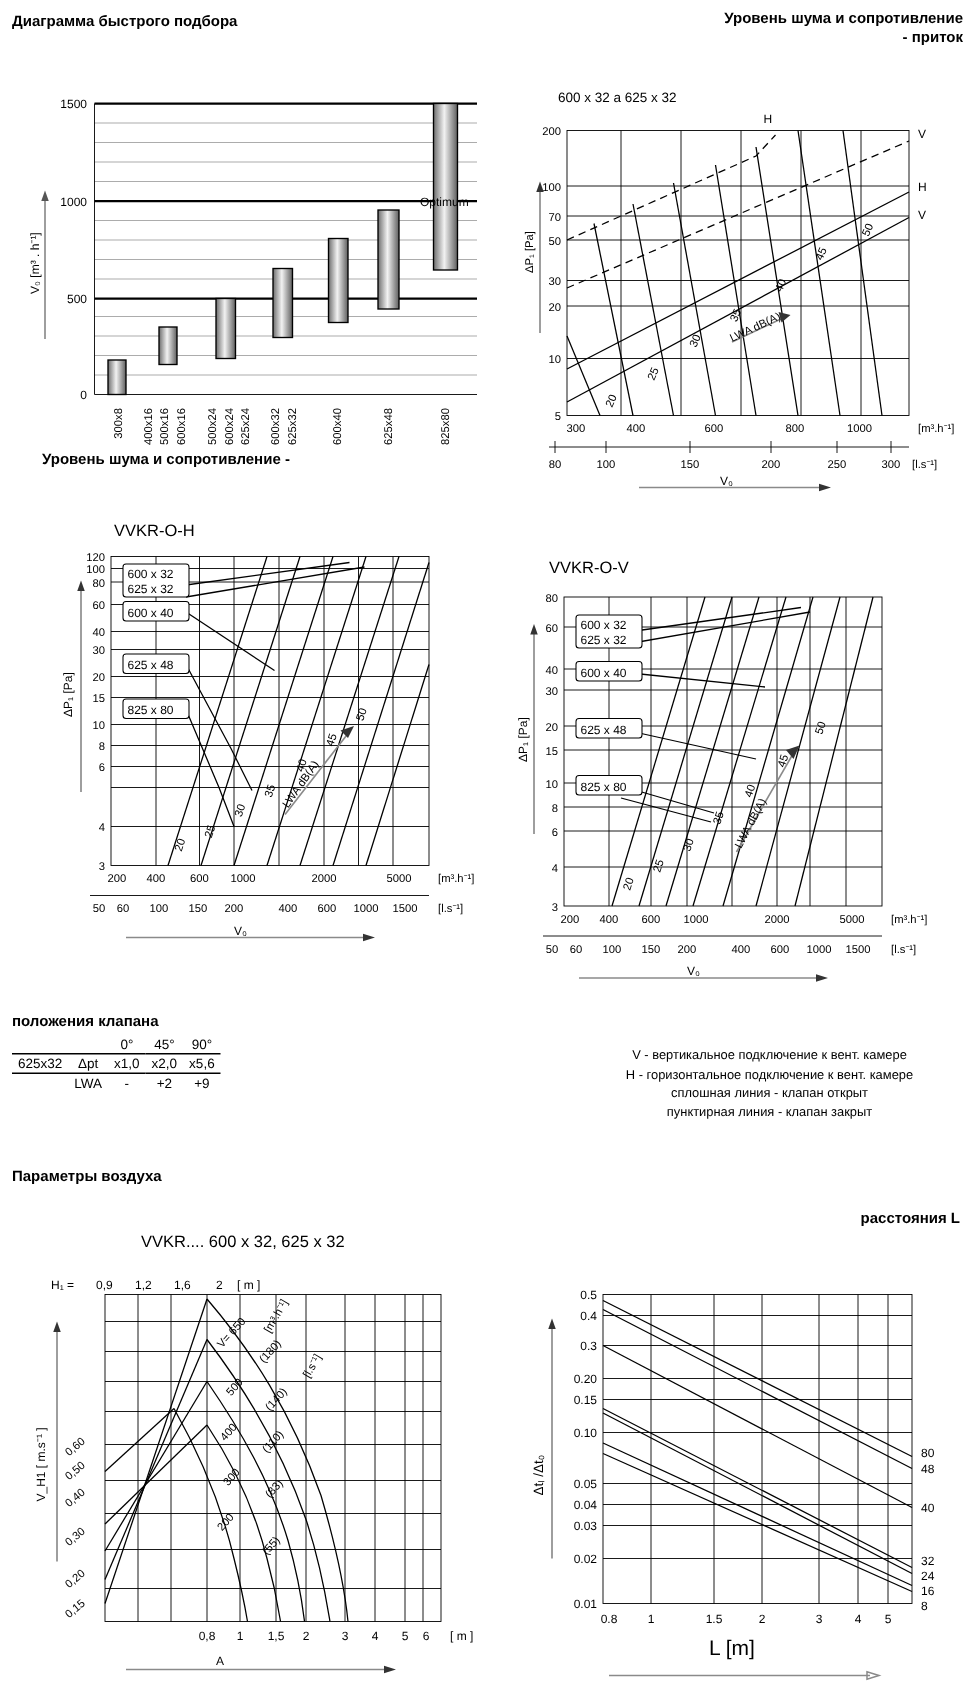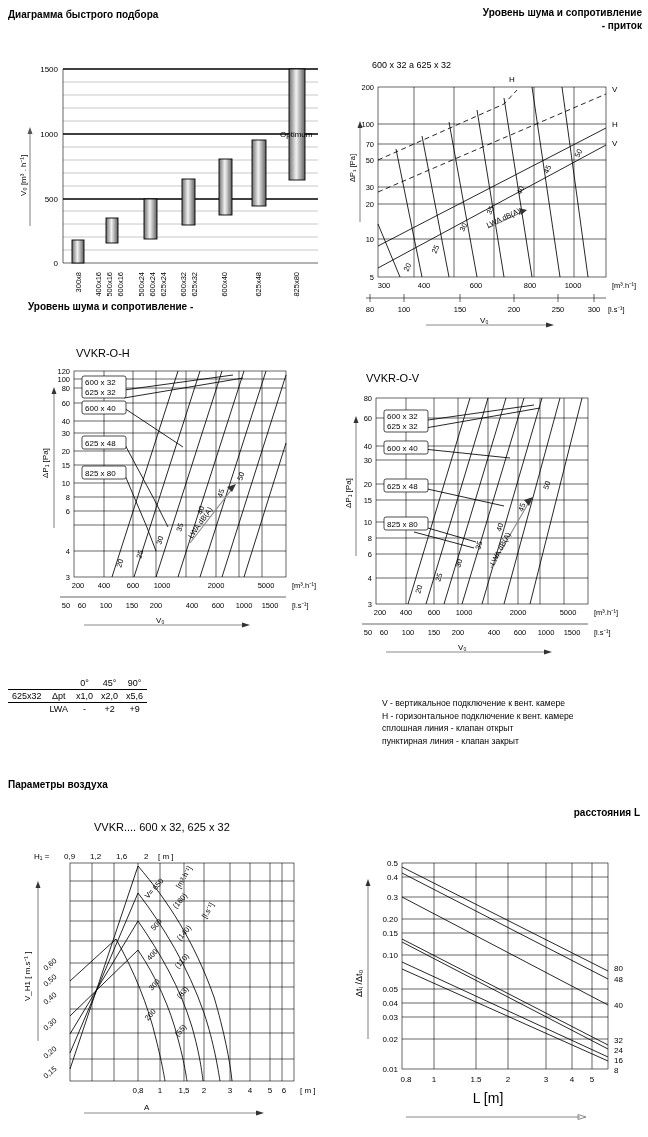--- a/index.html
+++ b/index.html
@@ -16,21 +16,21 @@
   .gl{stroke:#000;stroke-width:.6;fill:none;}
   .glt{stroke:#9a9a9a;stroke-width:.55;fill:none;}
   .cv{stroke:#000;stroke-width:.85;fill:none;}
   .cvd{stroke:#000;stroke-width:.85;fill:none;stroke-dasharray:5 3.5;}
   .thick{stroke:#000;stroke-width:1.5;fill:none;}
   .lbl{font-size:7.5px;}
   .lbl8{font-size:8px;}
   .lbl9{font-size:9px;}
   .box{fill:#fff;stroke:#000;stroke-width:.7;}
   .arrw{stroke:#8a8a8a;stroke-width:1.1;fill:none;}
-  .legend{font-size:8.6px;line-height:12.5px;text-align:left;}
+  .legend{font-size:8.6px;line-height:12.5px;text-align:center;}
   table.corr{border-collapse:collapse;font-size:9px;}
   table.corr td{padding:1px 4px;text-align:center;white-space:nowrap;}
   table.corr td.lft{text-align:left;}
   .rule{border-top:1px solid #000;}
 </style>
 </head>
 <body>
 
 <div class="panel" style="left:8px;top:8px;width:320px;">
   <div class="hdr">Диаграмма быстрого подбора</div>
@@ -427,20 +427,21 @@
       <text x="228" y="275" text-anchor="middle">1500</text>
       <text x="250" y="275">[l.s⁻¹]</text>
     </g>
     <line class="arrw" x1="42" y1="292" x2="202" y2="292"></line>
     <polygon points="208,292 200,289.5 200,294.5" fill="#333"></polygon>
     <text class="lbl8" x="114" y="290">V₀</text>
   </svg>
 </div>
 
 <div class="panel" style="left:8px;top:675px;width:250px;">
+  <div class="hdr">положения клапана</div>
   <table class="corr" style="margin-top:2px;">
     <tbody>
         <tr>
       <td></td>
       <td></td>
       <td>0°</td>
       <td>45°</td>
       <td>90°</td>
     </tr>
     <tr>

